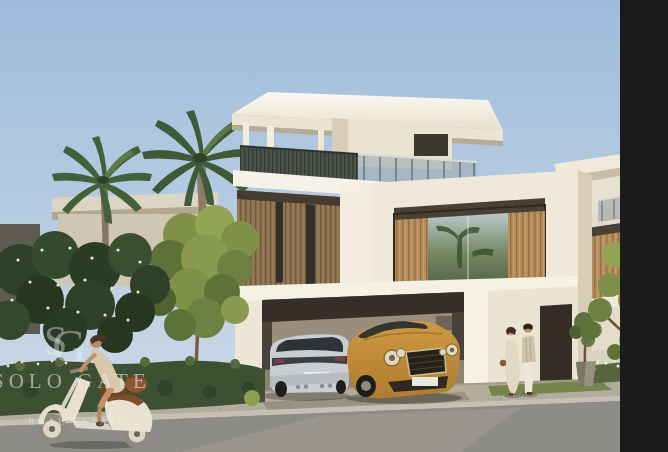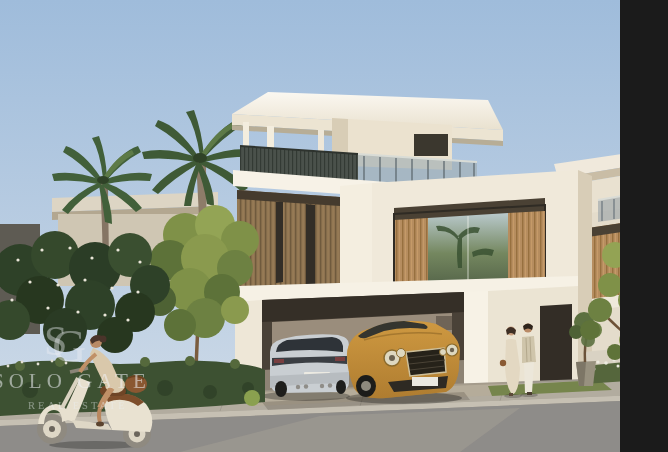--- a/index.html
+++ b/index.html
@@ -7,21 +7,21 @@
            font-family:"Liberation Sans", sans-serif; }
   .stage svg { position:absolute; left:0; top:0; }
   .watermark { position:absolute; left:0; top:0; width:100%; height:100%;
                pointer-events:none; font-family:"Liberation Serif", serif; }
   .wm-mono { position:absolute; left:44px; top:316px; font-size:42px; line-height:1;
              color:rgba(236,239,242,0.42); }
   .wm-mono span { display:inline-block; }
   .wm-mono .g { margin-left:-15px; font-size:47px; transform:translateY(7px); }
   .wm-brand { position:absolute; left:-8px; top:369px; font-size:21px; letter-spacing:5px;
               white-space:nowrap; color:rgba(240,242,245,0.55); }
-  .wm-tag { position:absolute; left:28px; top:400px; font-size:10.5px; letter-spacing:3px;
+  .wm-tag { position:absolute; left:28px; top:416px; font-size:10.5px; letter-spacing:3px;
             white-space:nowrap; color:rgba(236,239,242,0.45); }
 </style>
 </head>
 <body>
 
 <div class="stage">
 <svg width="668" height="452" viewBox="0 0 668 452">
   <defs>
     <linearGradient id="skyG" x1="0" y1="0" x2="0" y2="1">
       <stop offset="0" stop-color="#9fbcdb"></stop>

